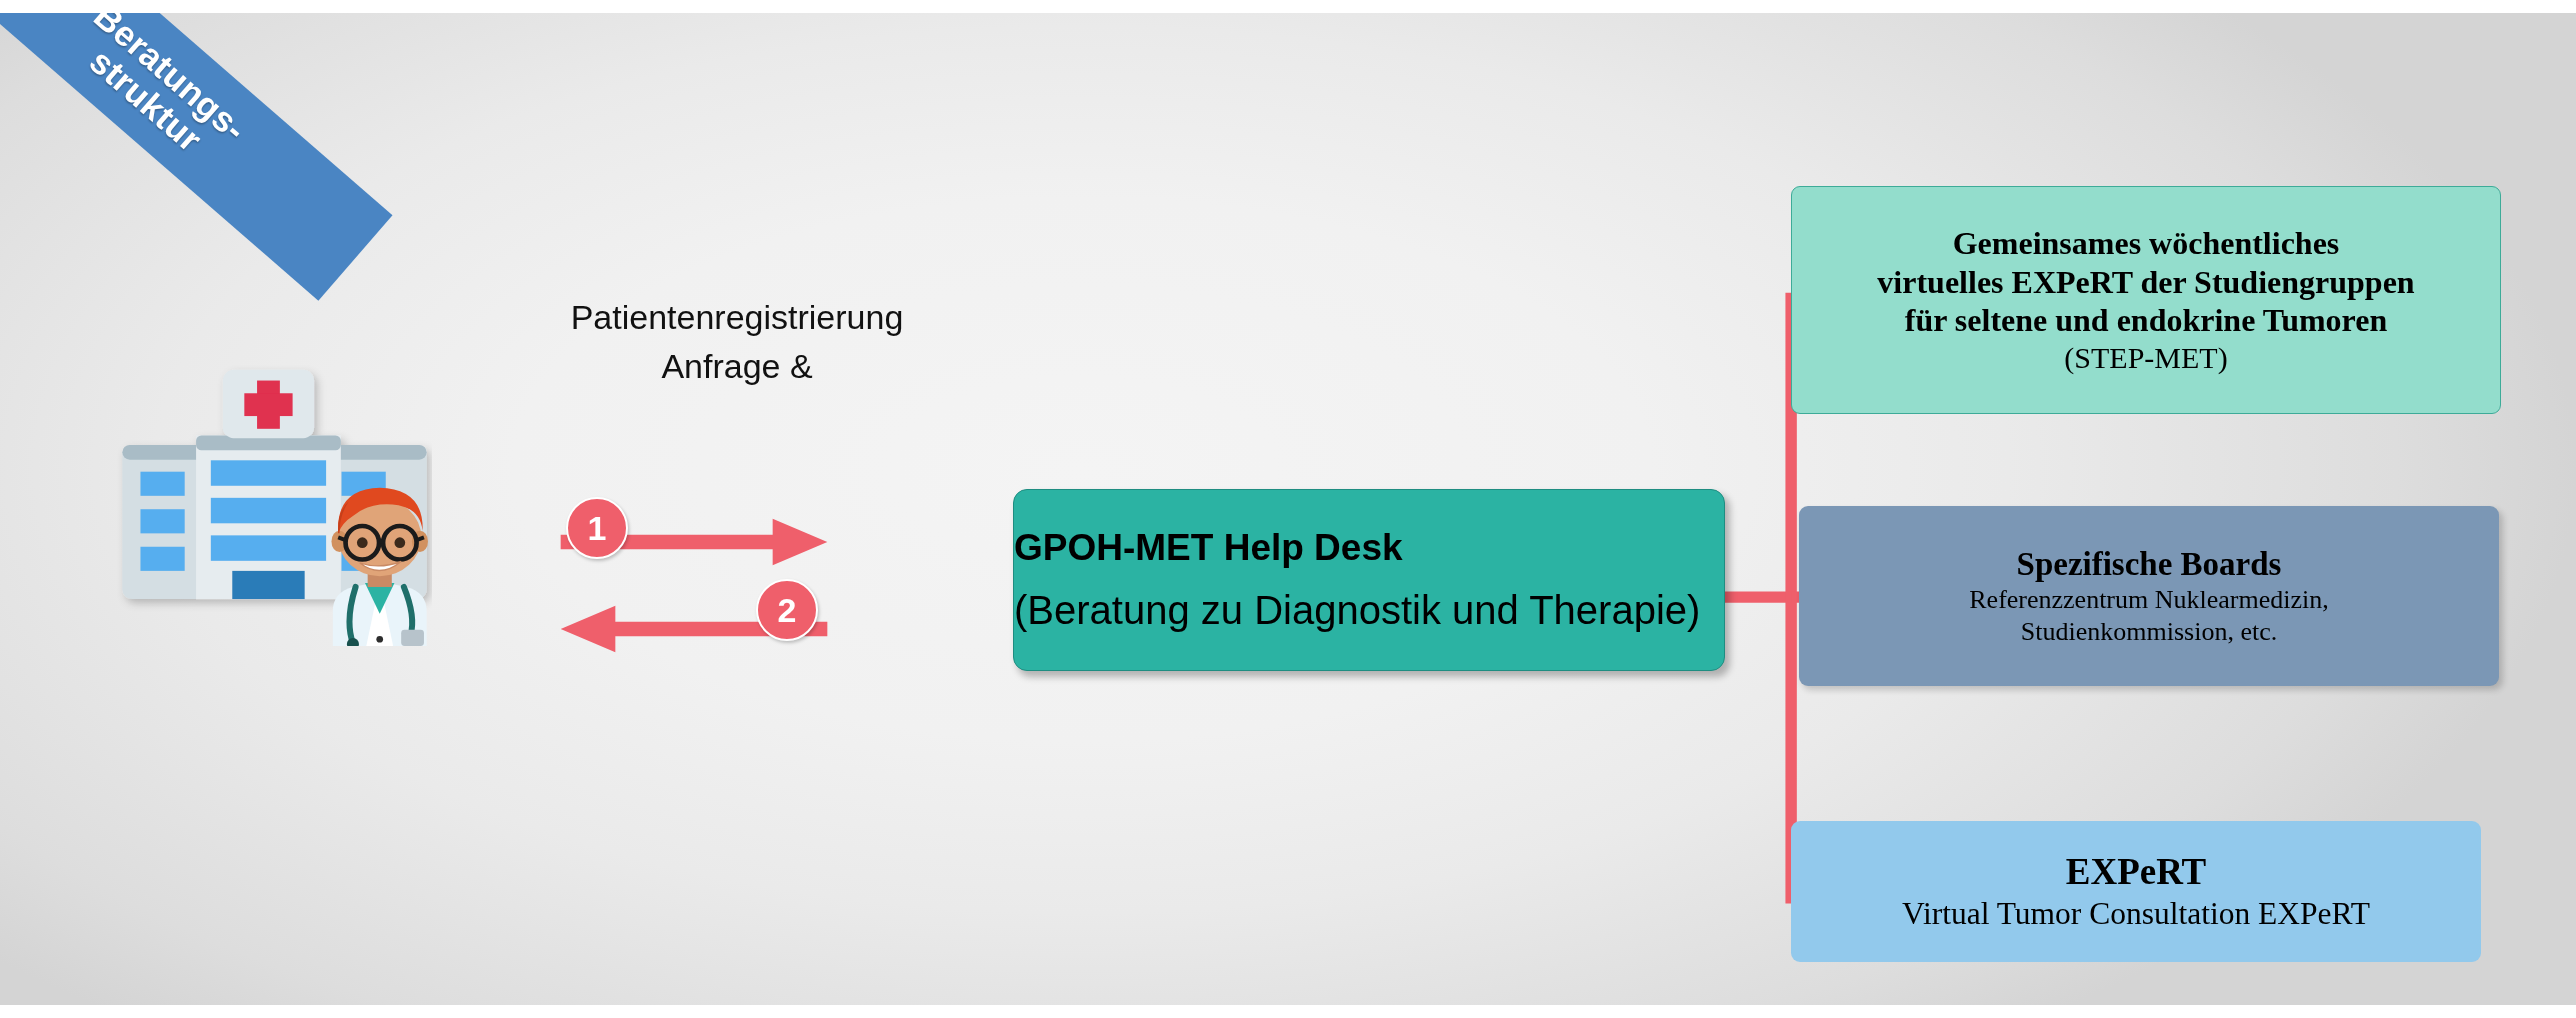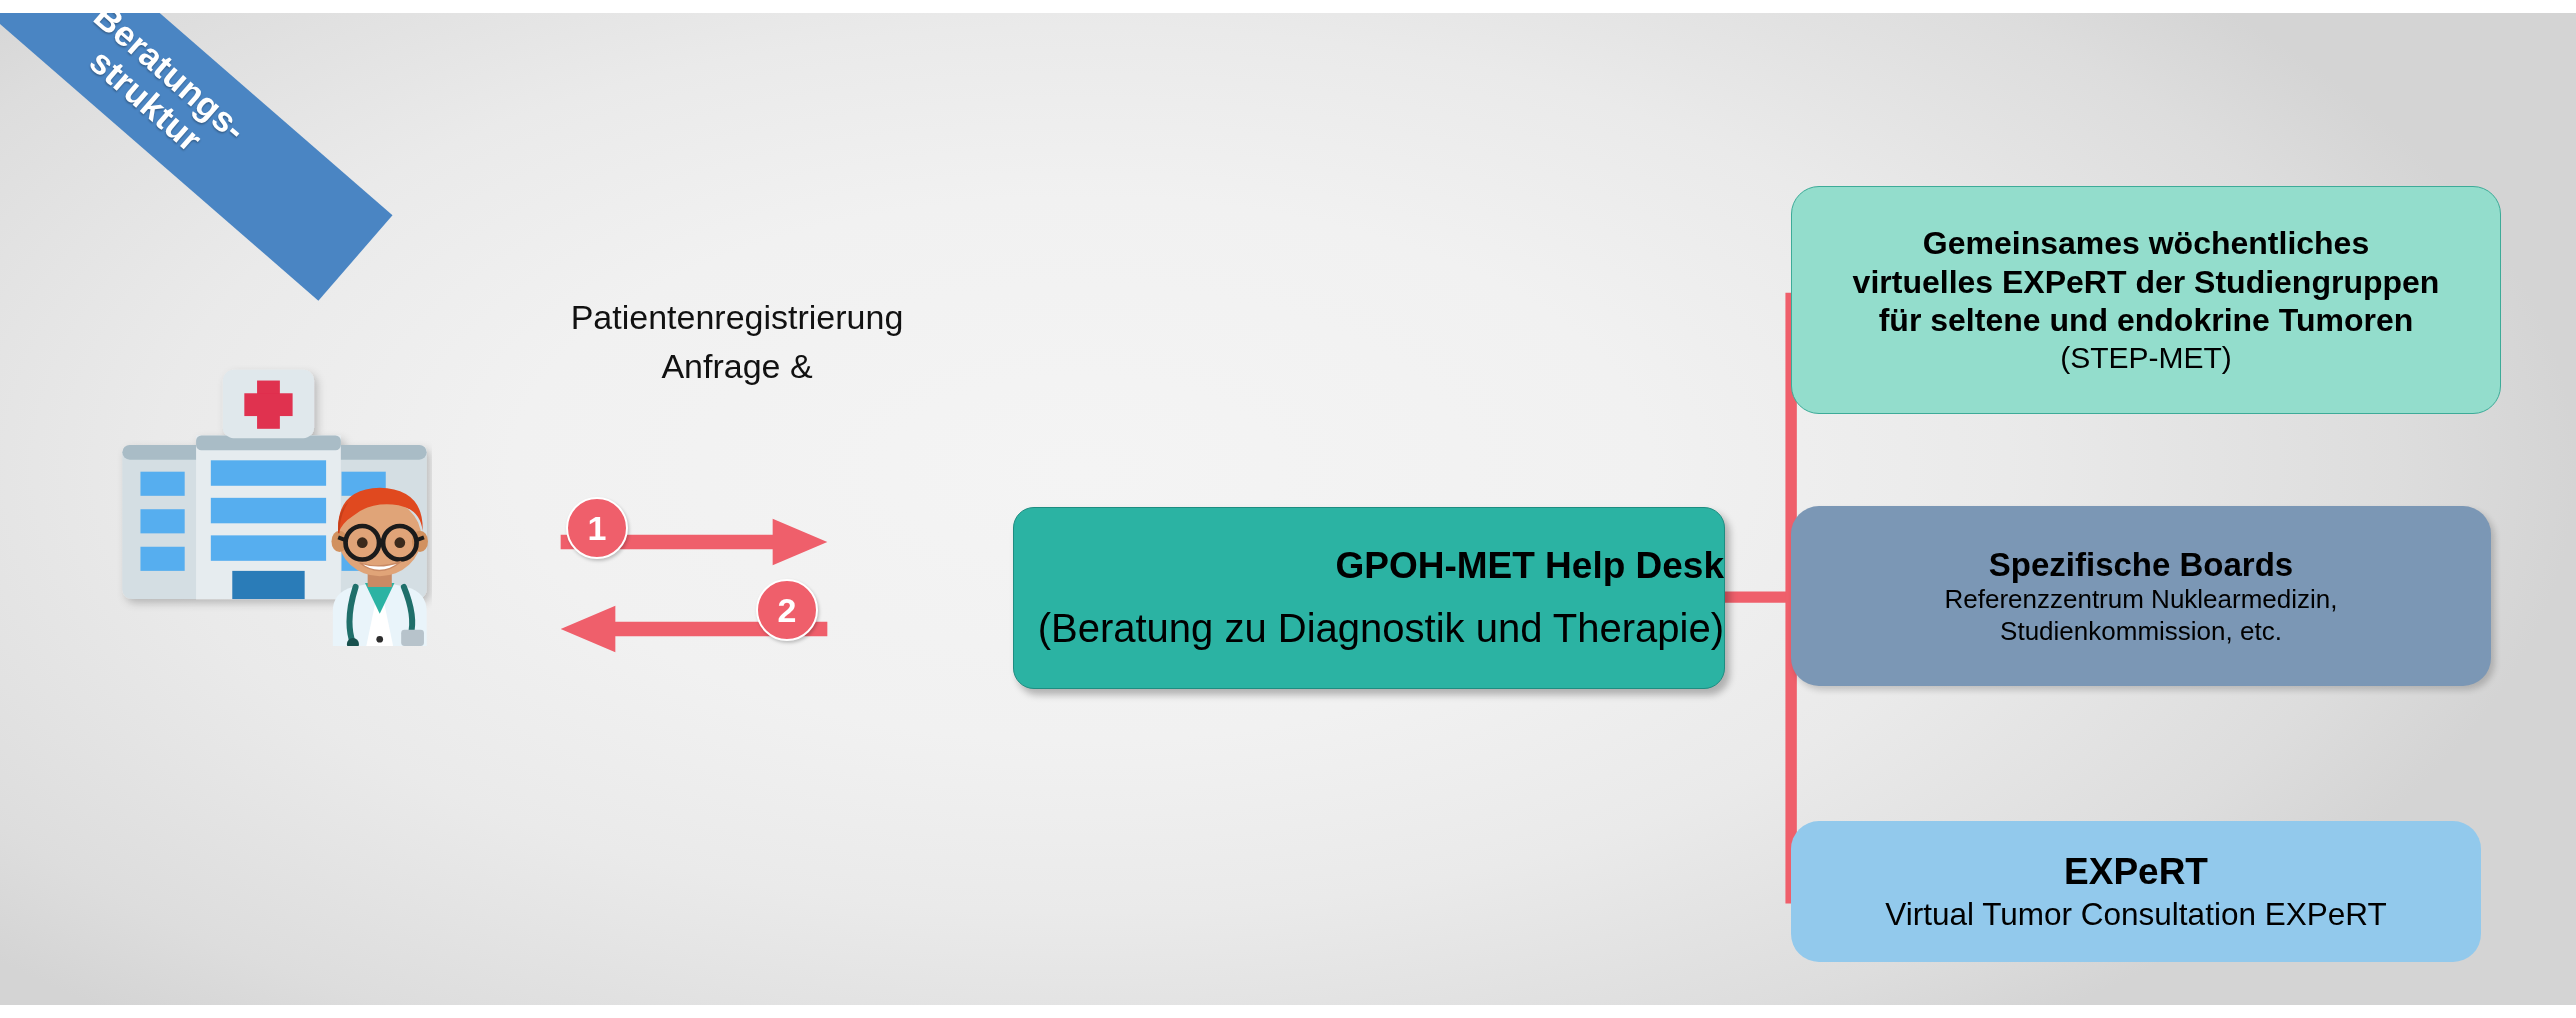--- a/index.html
+++ b/index.html
@@ -106,30 +106,30 @@
     justify-content: center;
     z-index: 3;
   }
   #badge-1 { left: 566px; top: 484px; }
   #badge-2 { left: 756px; top: 566px; }
 
   
   #center-box {
     position: absolute;
     left: 1013px;
-    top: 494px;
+    top: 476px;
     width: 710px;
     height: 180px;
     background: #2bb3a3;
     border: 1.3px solid #1e8d81;
-    border-radius: 21px;
+    border-radius: 14px;
     box-shadow: 4.7px 5.4px 7.4px rgba(0,0,0,0.26);
     display: flex;
     flex-direction: column;
-    align-items: flex-end;
+    align-items: flex-start;
     justify-content: center;
     z-index: 4;
   }
   #center-box .box-title {
     font-size: 37px;
     font-weight: bold;
     color: #000000;
     line-height: 1.12;
     text-align: center;
   }
@@ -141,29 +141,30 @@
     margin-top: 18px;
   }
 
   
   #connector { position: absolute; left: 1716px; top: 161px; width: 161px; height: 751px; z-index: 1; }
 
   
   .right-box {
     position: absolute;
     left: 1791px;
-    border-radius: 28px;
+    border-radius: 9px;
     display: flex;
     flex-direction: column;
     align-items: center;
     justify-content: center;
     text-align: center;
     z-index: 2;
     box-sizing: border-box;
     padding: 4px 23px;
+    font-family: Liberation Serif, serif;
   }
   .right-box .rb-title {
     font-size: 33px;
     font-weight: bold;
     color: #000000;
     line-height: 1.20;
   }
   .right-box .rb-sub {
     font-size: 26px;
     color: #000000;
@@ -178,20 +179,21 @@
   }
   #box-step .rb-title { font-size: 32px; line-height: 1.21; }
   #box-step .rb-sub { font-size: 30px; }
   #box-spez {
     top: 493px;
     width: 700px;
     height: 180px;
     background: #7b97b5;
     border: none;
     box-shadow: 3.4px 4px 6px rgba(0,0,0,0.18);
+    margin-left: 8px;
   }
   #box-expert {
     top: 808px;
     width: 690px;
     height: 141px;
     background: #92c9ec;
     border: none;
   }
   #box-expert .rb-title { font-size: 37px; }
   #box-expert .rb-sub { font-size: 31.5px; }

